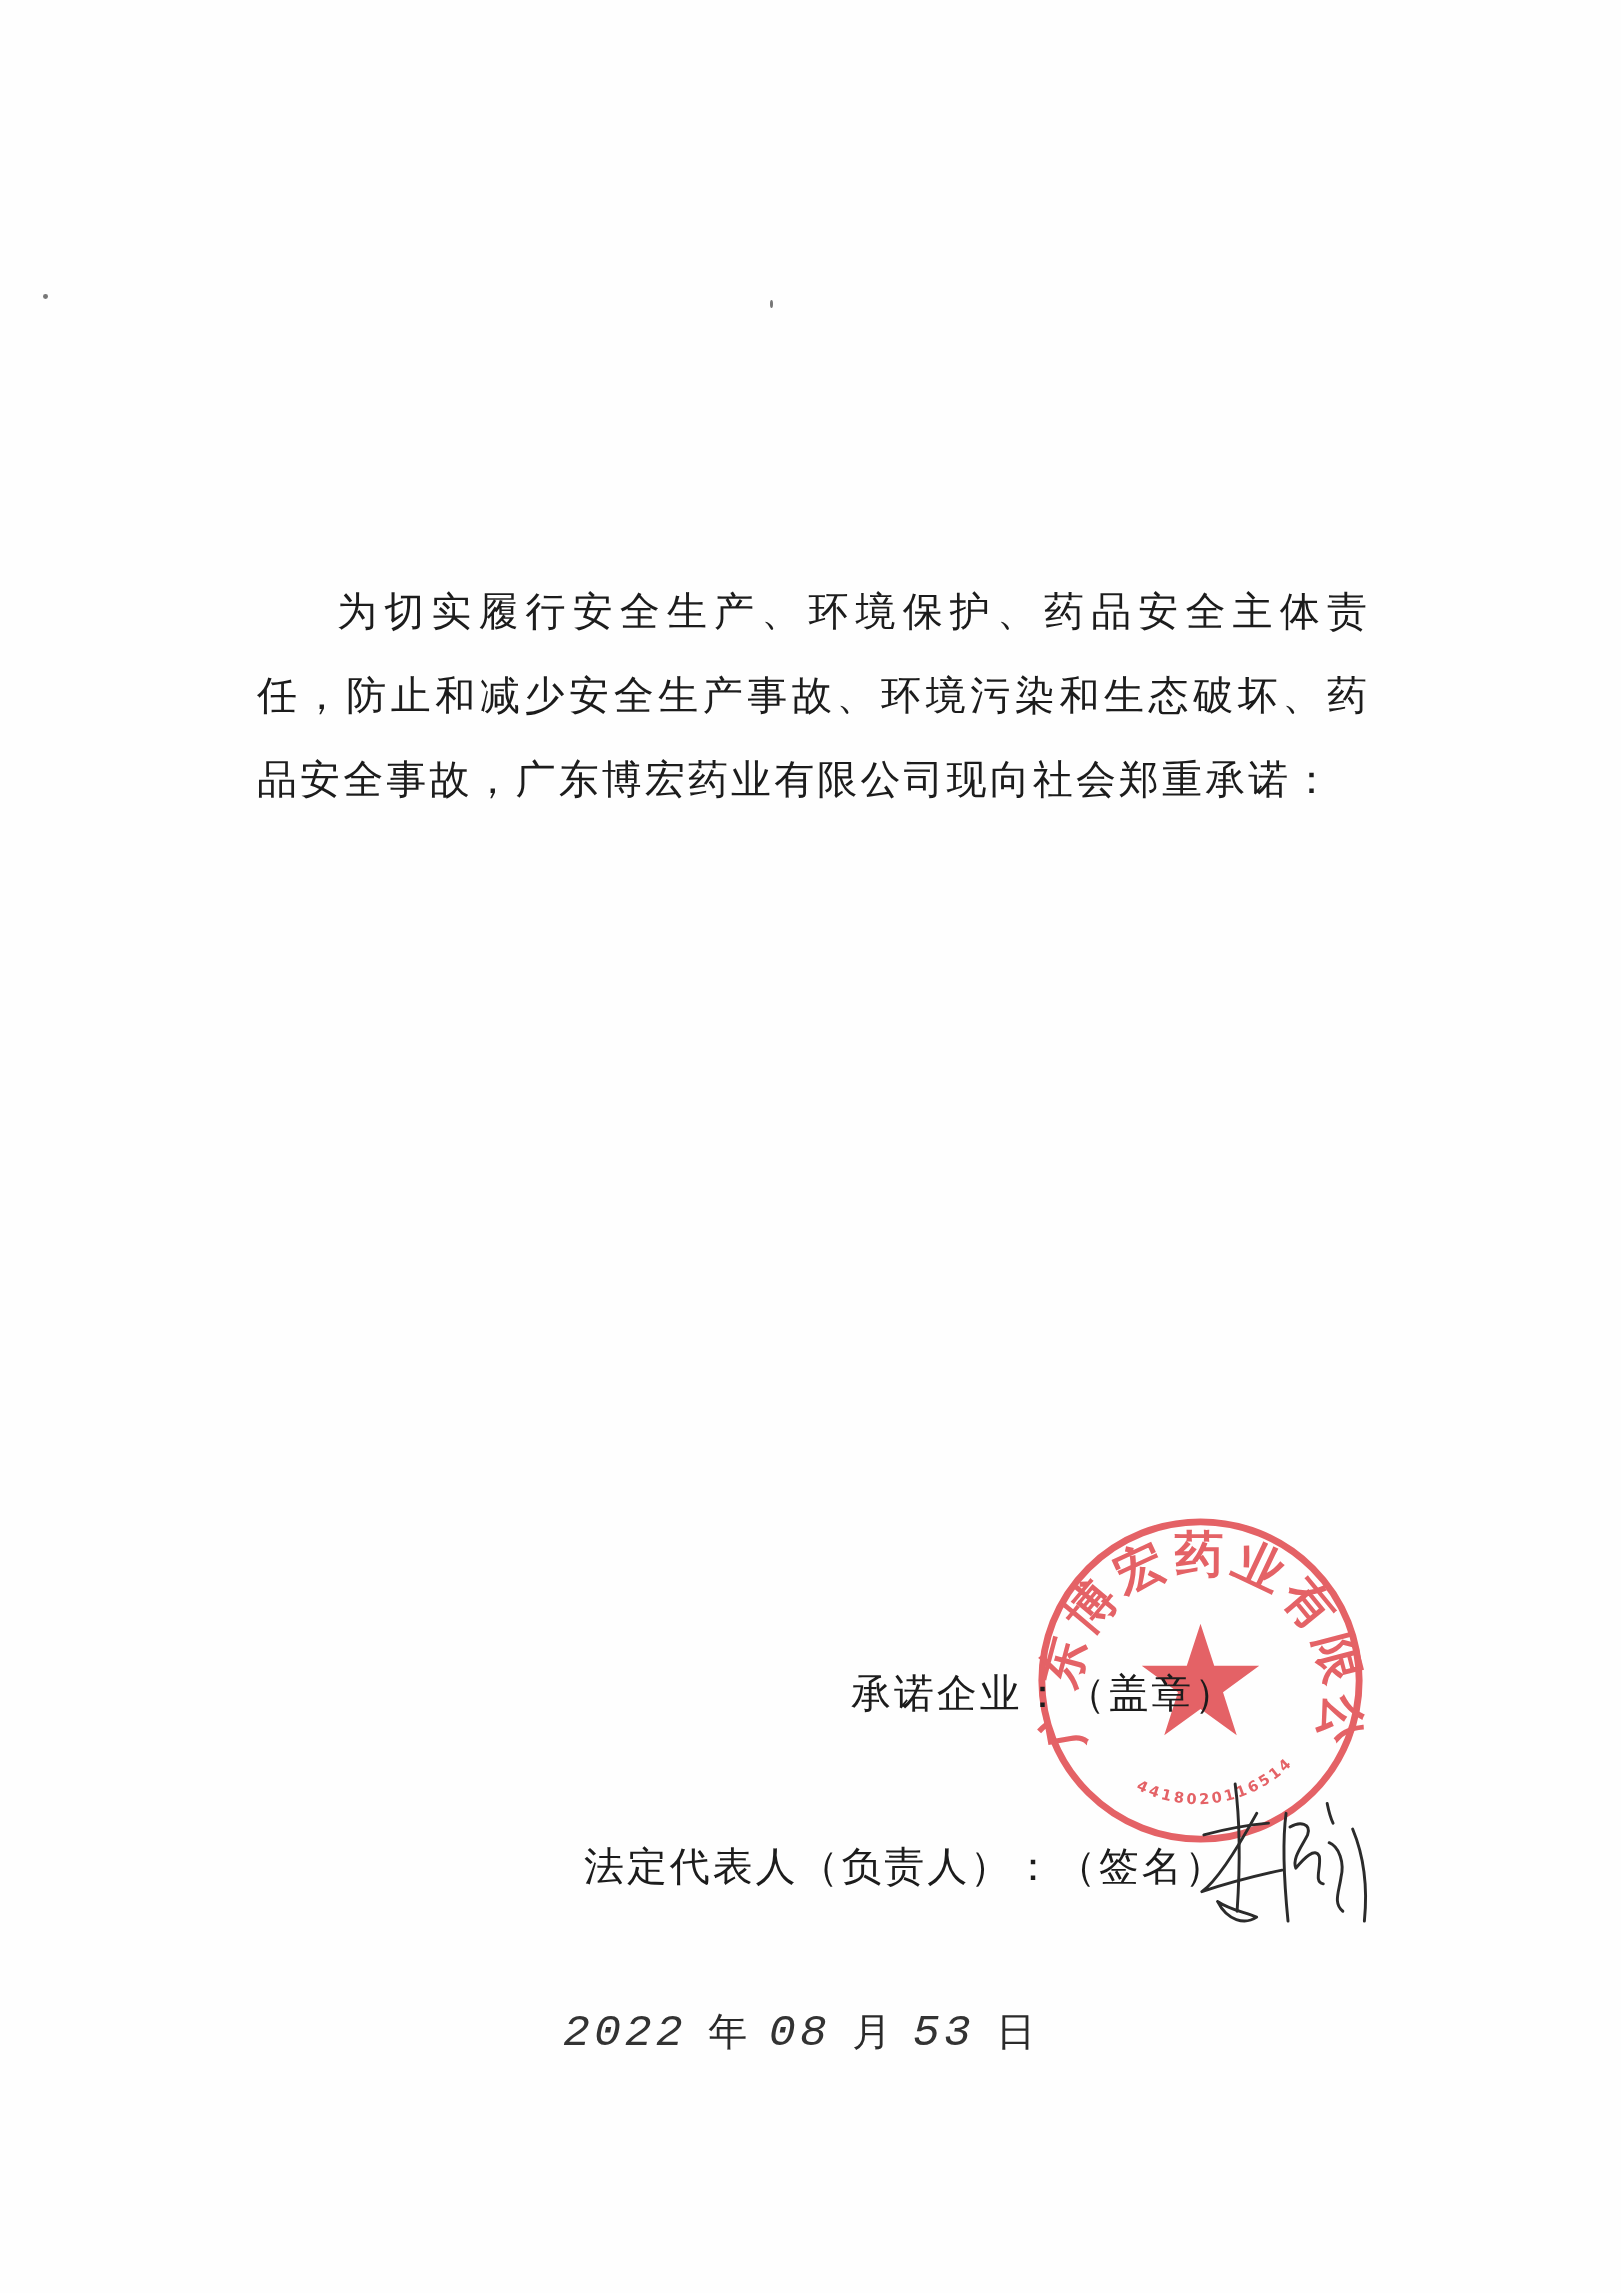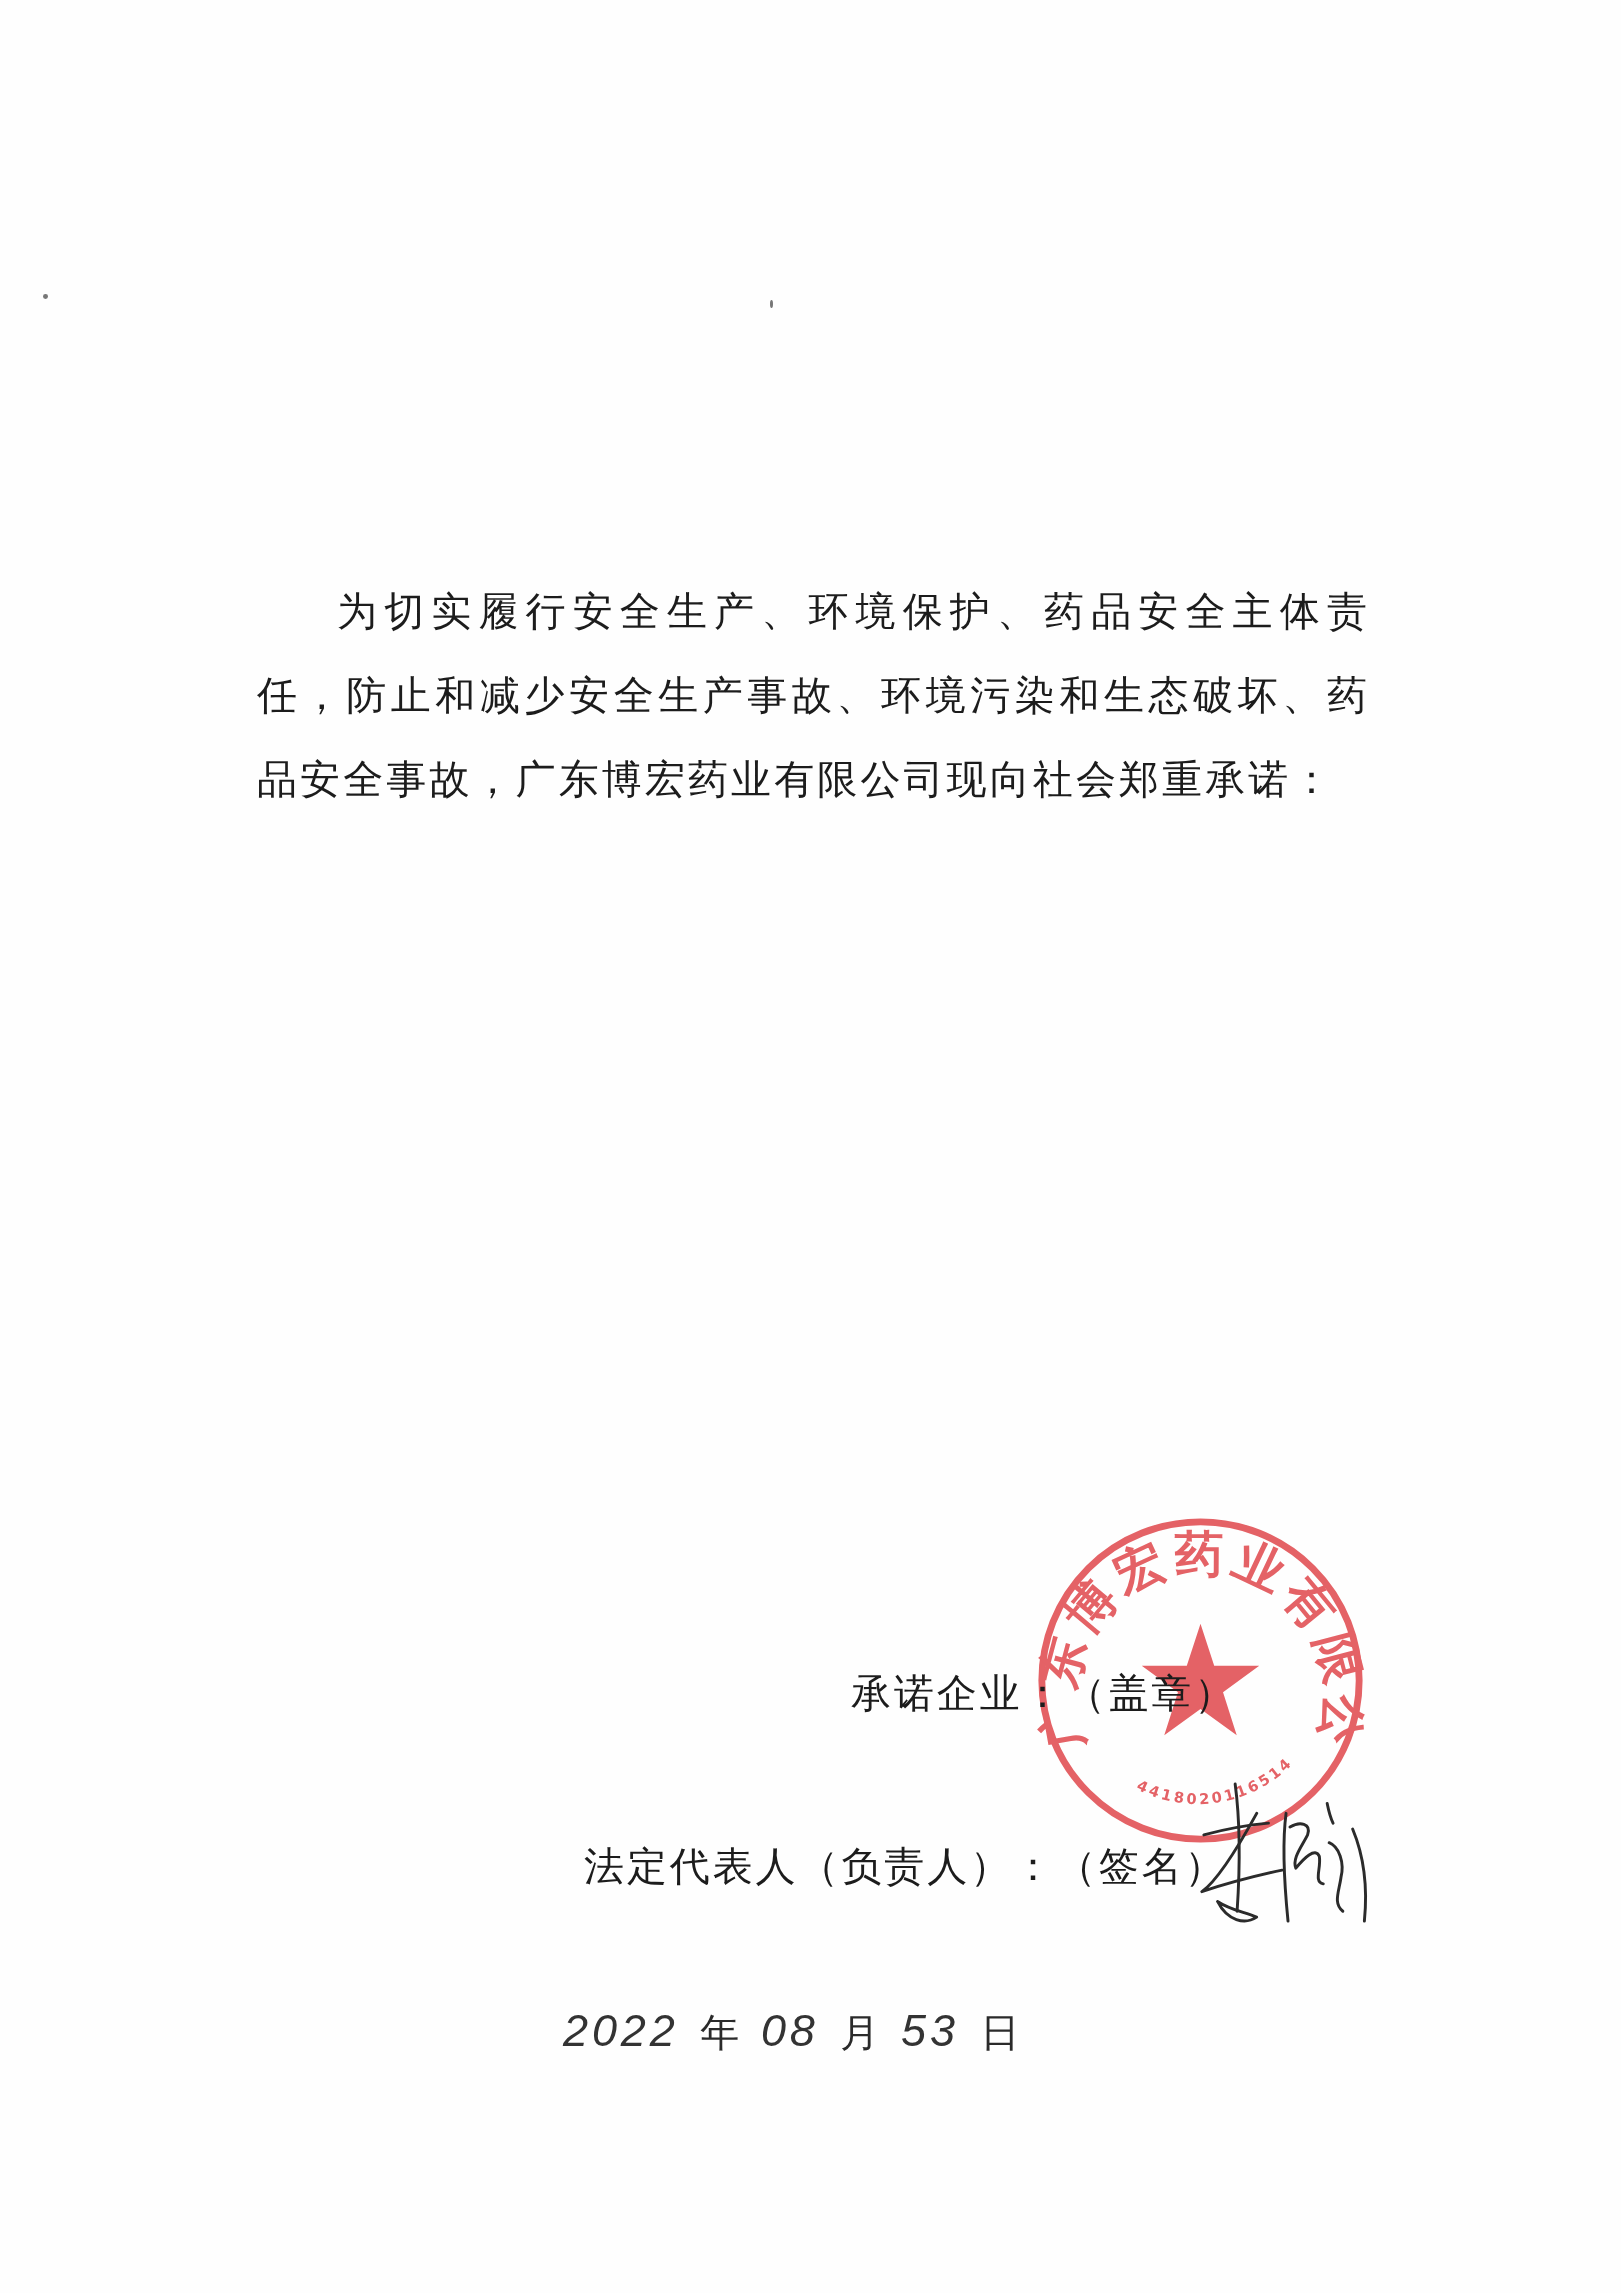--- a/index.html
+++ b/index.html
@@ -62,21 +62,21 @@
       position: absolute;
       left: 563px; top: 2005px;
       font-size: 39px;
       color: #2a2a2a;
       z-index: 3;
       display: flex;
       align-items: baseline;
       gap: 21.6px;
     }
     .hand {
-      font-family: Liberation Sans, sans-serif;
+      font-family: Liberation Mono, monospace;
       font-style: italic;
       font-size: 45px;
       letter-spacing: 3.9px;
       color: #333;
     }
     .print {
       font-family: "DejaVu Sans", sans-serif;
       font-size: 39px;
     }
     .stamp {

